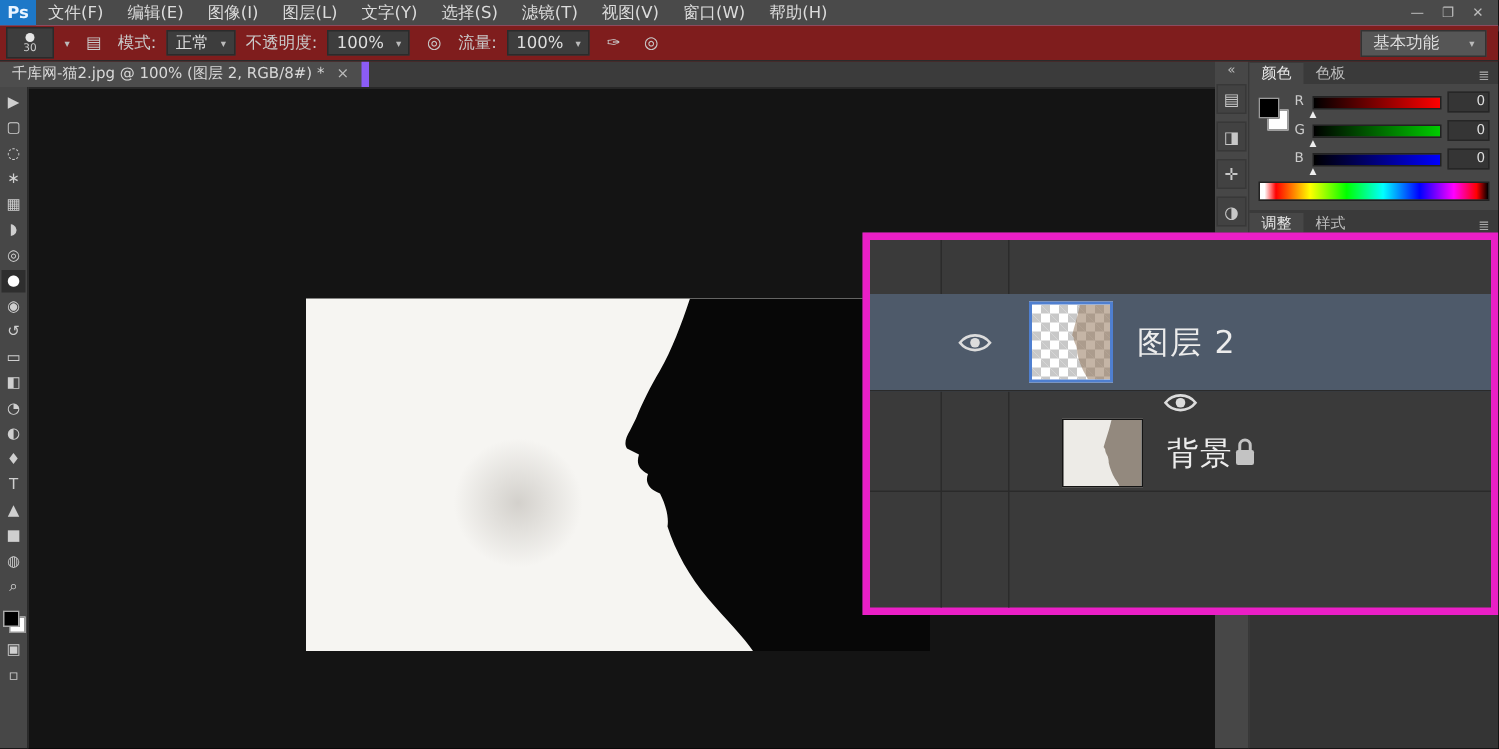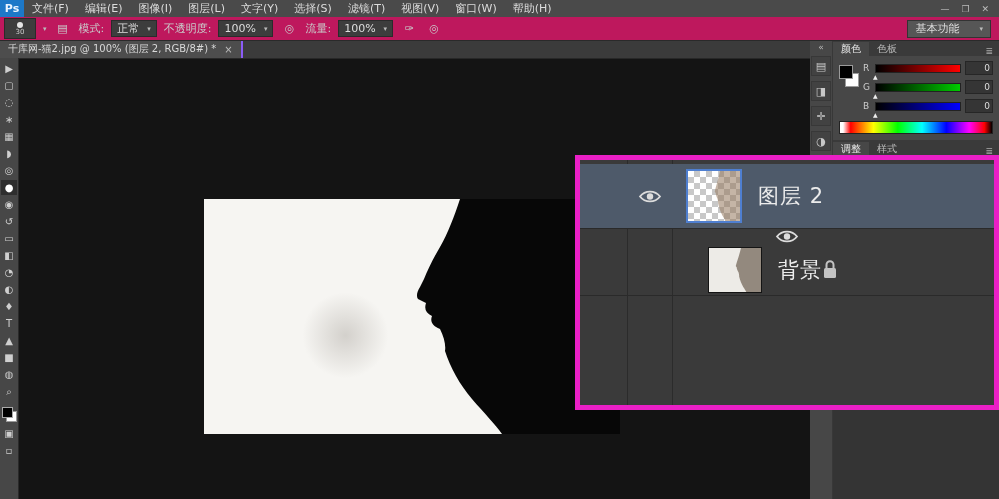--- a/index.html
+++ b/index.html
@@ -9,40 +9,40 @@
   
   .menubar{position:absolute;left:0;top:0;right:0;height:17px;background:#4a4a4a;
            border-bottom:4px solid #f0abfc;display:flex;align-items:center;font-size:11px;z-index:5;}
   .ps-logo{width:24px;height:17px;background:#1d78c8;color:#eaf4ff;font-weight:bold;
            display:flex;align-items:center;justify-content:center;font-size:11px;}
   .menu-item{padding:0 8px;height:17px;line-height:17px;color:#dcdcdc;cursor:default;}
   .win-controls{margin-left:auto;display:flex;gap:12px;padding-right:10px;color:#bdbdbd;font-size:9px;}
   .win-controls span{cursor:default;}
 
   
-  .optionsbar{position:absolute;left:0;top:17px;right:0;height:23px;background:#be185d;
+  .optionsbar{position:absolute;left:0;top:17px;right:0;height:23px;background:#7f1d1d;
               border-bottom:1px solid #2a2a2a;display:flex;align-items:center;gap:7px;
               padding-left:4px;font-size:11px;z-index:5;}
   .brush-preview{width:30px;height:19px;background:#3d3d3d;border:1px solid #2a2a2a;
                  display:flex;flex-direction:column;align-items:center;justify-content:center;line-height:1;}
   .brush-dot{width:6px;height:6px;border-radius:50%;background:#e6e6e6;}
   .brush-num{font-size:7px;color:#ccc;margin-top:1px;}
   .caret{font-size:7px;color:#bbb;}
   .opt-icon{width:16px;height:16px;display:flex;align-items:center;justify-content:center;
             color:#c9c9c9;font-size:11px;border:1px solid transparent;}
   .opt-label{color:#c9c9c9;}
   .select{background:#3d3d3d;border:1px solid #2b2b2b;height:15px;padding:0 5px;
           display:flex;align-items:center;gap:8px;color:#ddd;}
   .workspace-btn{margin-left:auto;margin-right:8px;background:#565656;border:1px solid #333;
                  height:16px;padding:0 7px;display:flex;align-items:center;gap:20px;color:#ddd;}
 
   
   .tabbar{position:absolute;left:0;top:40px;width:810px;height:18px;background:#3b3b3b;
           border-bottom:1px solid #282828;display:flex;z-index:4;}
-  .doc-tab{background:#4d4d4d;border-right:2px solid #8b5cf6;height:18px;display:flex;
+  .doc-tab{background:#4d4d4d;border-right:5px solid #8b5cf6;height:18px;display:flex;
            align-items:center;gap:8px;padding:0 8px;font-size:10px;color:#d8d8d8;}
   .doc-tab .close{color:#bbb;font-size:10px;}
 
   
   .toolbar{position:absolute;left:0;top:58px;width:18px;height:441px;background:#474747;
            border-right:1px solid #2a2a2a;display:flex;flex-direction:column;align-items:center;
            padding-top:3px;z-index:4;}
   .tool{width:16px;height:15px;line-height:15px;text-align:center;font-size:10px;color:#cfcfcf;
         margin-bottom:2px;}
   .tool.sel{background:#2e2e2e;color:#fff;}
@@ -89,21 +89,21 @@
   .spectrum{height:11px;margin-top:3px;border:1px solid #222;
      background:linear-gradient(to right,#fff 0%,#fff 2%,#f00 7%,#ff0 22%,#0f0 38%,#0ff 54%,#00f 70%,#f0f 85%,#f00 95%,#000 100%);}
   .panel-filler{flex:1;background:#343434;}
 
   
   .overlay{position:absolute;left:575px;top:155px;width:424px;height:255px;box-sizing:border-box;
            border:5px solid #ea1fc6;background:#3a3a3a;z-index:10;}
   .lp{position:relative;width:100%;height:100%;padding-top:4px;box-sizing:border-box;}
   .vline{position:absolute;top:0;bottom:0;width:1px;background:#2b2b2b;z-index:0;}
   .lrow{position:relative;display:flex;align-items:center;border-bottom:1px solid #2a2a2a;z-index:1;}
-  .lrow.sel{background:#4e5a6a;}
+  .lrow.sel{background:#4e5a6a;margin-top:32px;}
   .gutter{width:47px;align-self:stretch;}
   .eyebox{width:45px;display:flex;justify-content:center;}
   .lcontent{display:flex;align-items:center;flex:1;padding-left:14px;}
   .adj-icon{width:24px;height:24px;border-radius:50%;border:1px solid #141414;
             background:linear-gradient(135deg,#e9e9e9 50%,#1e1e1e 50%);}
   .link-icon{margin-left:8px;display:flex;}
   .mask-thumb{margin-left:8px;width:52px;height:40px;background:#fff;border:1px solid #141414;
               box-shadow:0 0 0 1px #777;}
   .lname{margin-left:16px;font-size:21px;color:#ececec;letter-spacing:1px;white-space:nowrap;}
   .layer-thumb{position:relative;width:52px;height:50px;overflow:hidden;border:1px solid #141414;}

